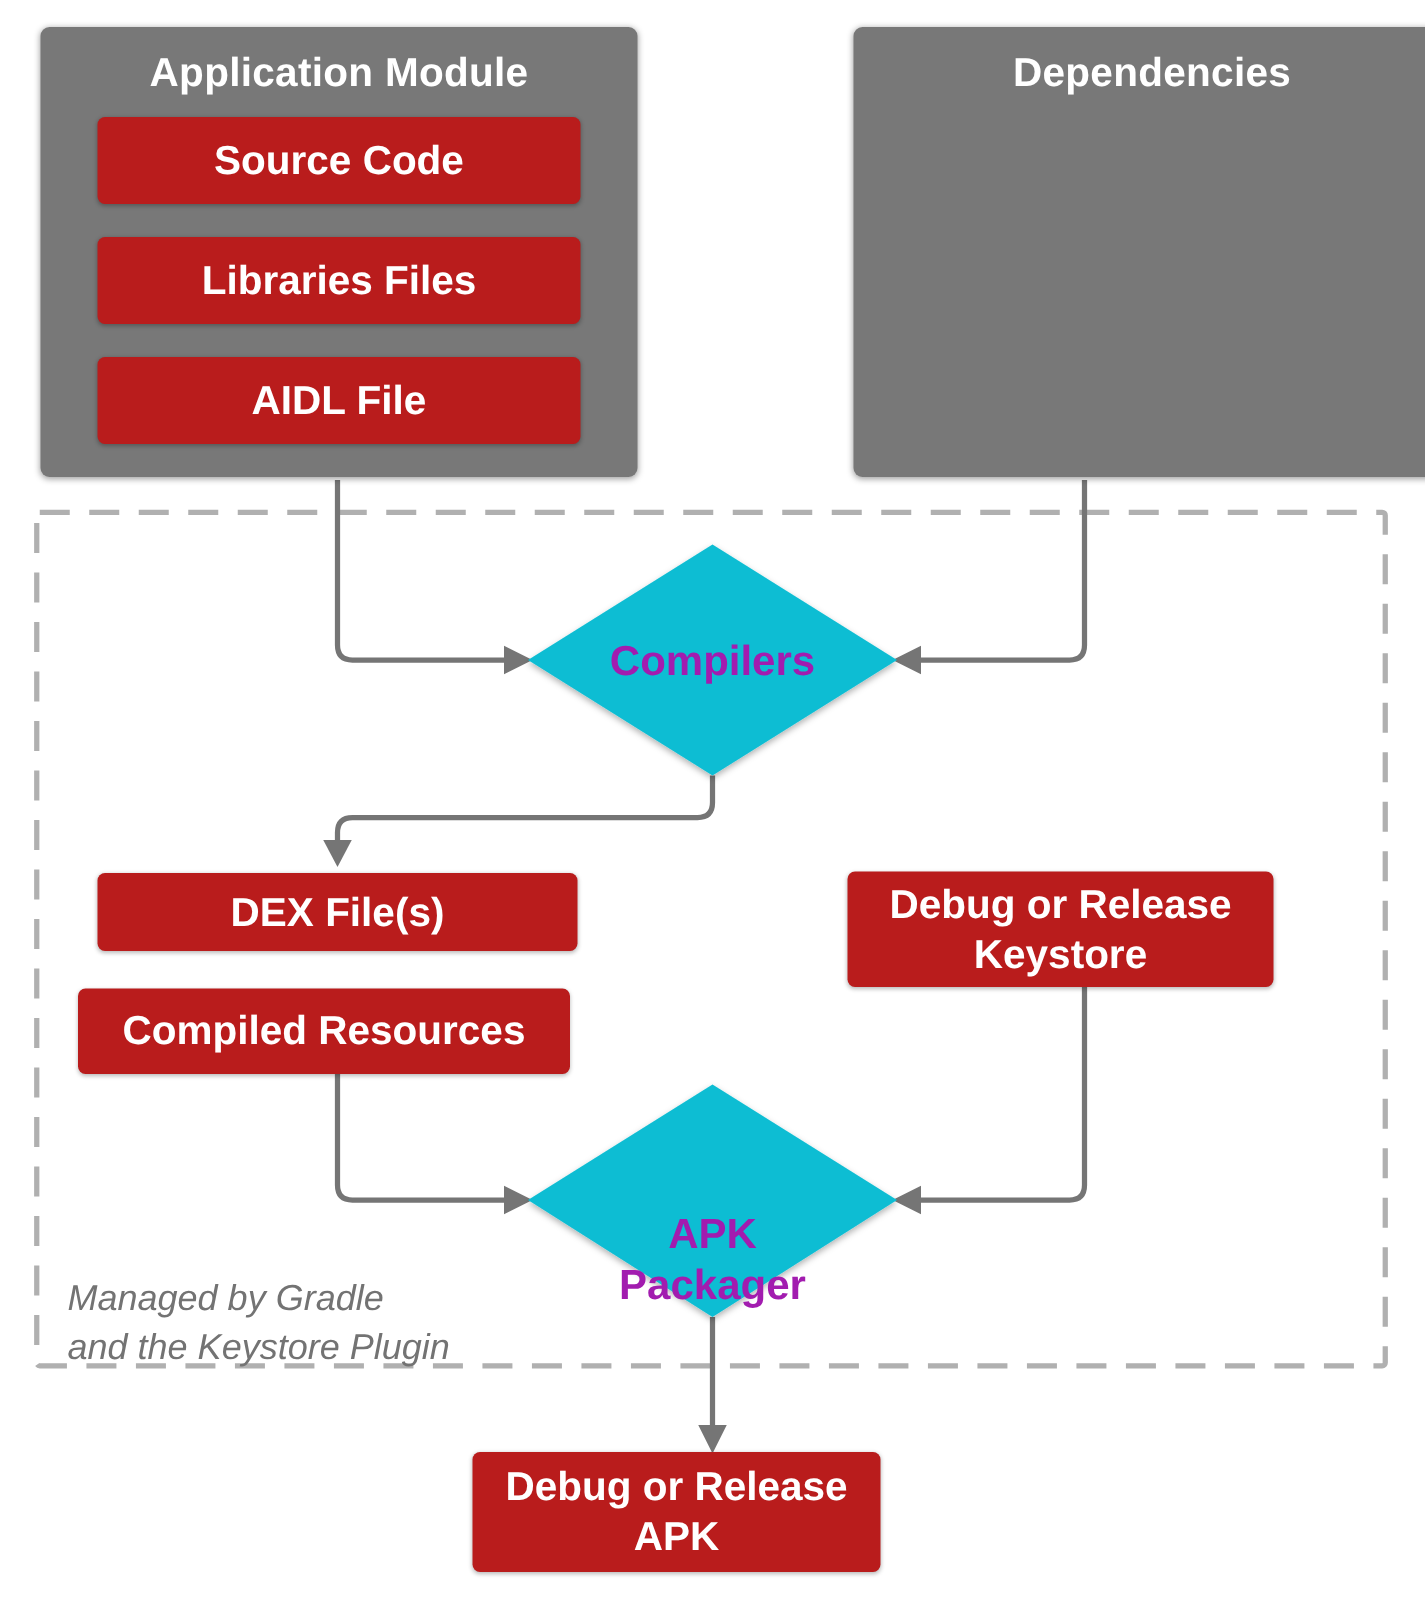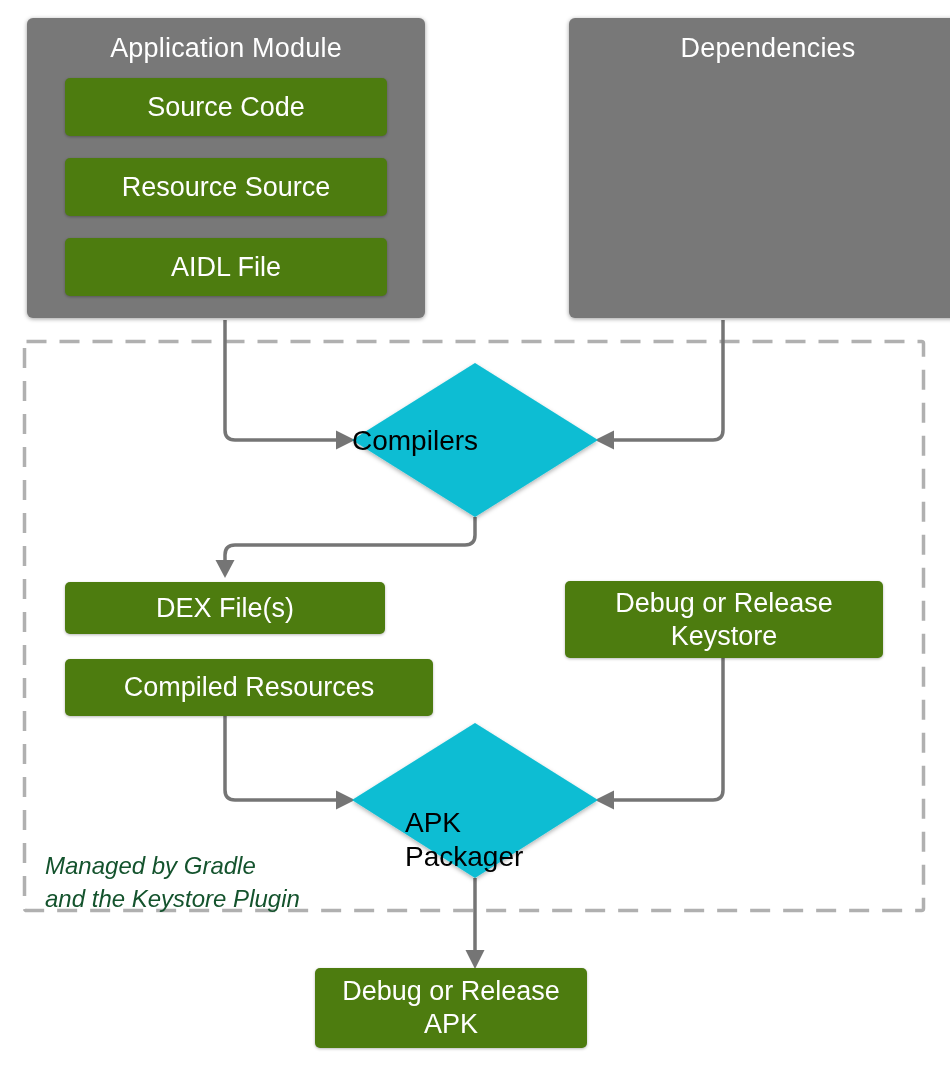--- a/index.html
+++ b/index.html
@@ -10,45 +10,45 @@
   svg.wires{position:absolute;left:0;top:0;z-index:1;}
   
   .group{
     position:absolute;top:18px;width:398px;height:300px;background:#787878;
     border-radius:6px;box-shadow:0 1px 4px rgba(0,0,0,.38);z-index:2;
   }
   .group.left{left:27px;}
   .group.right{left:525px;margin-left:44px;}
   .group-title{
     height:60px;display:flex;align-items:center;justify-content:center;
-    color:#ffffff;font-size:27px;font-weight:normal;letter-spacing:.2px;
+    color:#ffffff;font-size:27px;font-weight:bold;letter-spacing:.2px;
   }
   .group-items{display:flex;flex-direction:column;gap:22px;padding:0 38px;}
   .chip{
-    background:#4d7c0f;border-radius:5px;color:#ffffff;font-weight:normal;
+    background:#b91c1c;border-radius:5px;color:#ffffff;font-weight:bold;
     display:flex;align-items:center;justify-content:center;text-align:center;
     font-size:27px;box-shadow:0 1px 3px rgba(0,0,0,.28);
   }
   .group-items .chip{height:58px;}
   .chip.standalone{position:absolute;z-index:2;line-height:33px;}
   .chip.standalone .wrap{max-width:250px;}
   #dex{left:65px;top:582px;width:320px;height:52px;}
-  #compiled-resources{left:65px;top:659px;width:368px;height:57px;}
-  #keystore{left:565px;top:581px;width:318px;height:77px;}
+  #compiled-resources{left:52px;top:659px;width:328px;height:57px;}
+  #keystore{left:565px;top:581px;width:284px;height:77px;}
   #output-apk{left:315px;top:968px;width:272px;height:80px;}
   
   .diamond-label{
-    position:absolute;z-index:3;color:#000000;font-weight:normal;font-size:28px;
-    line-height:34px;
+    position:absolute;z-index:3;color:#a21caf;font-weight:bold;font-size:28px;
+    text-align:center;line-height:34px;
   }
   #compilers-label{left:352px;top:424px;width:246px;}
   #apk-packager-label{left:405px;top:806px;width:140px;}
   
   .caption{
-    position:absolute;left:45px;top:849px;z-index:2;color:#14532d;
+    position:absolute;left:45px;top:849px;z-index:2;color:#737373;
     font-style:italic;font-size:24px;line-height:33px;
   }
 </style>
 </head>
 <body>
 
 <div class="stage">
 
   <svg class="wires" width="950" height="1068" viewBox="0 0 950 1068">
     <defs>
@@ -80,21 +80,21 @@
     <g fill="#0ABDD3" filter="url(#ds)">
       <polygon points="475,363 598,440 475,517 352,440"></polygon>
       <polygon points="475,723 598,800 475,878 352,800"></polygon>
     </g>
   </svg>
 
   <div class="group left">
     <div class="group-title">Application Module</div>
     <div class="group-items">
       <div class="chip">Source Code</div>
-      <div class="chip">Resource Source</div>
+      <div class="chip">Libraries Files</div>
       <div class="chip">AIDL File</div>
     </div>
   </div>
 
   <div class="group right">
     <div class="group-title">Dependencies</div>
   </div>
 
   <div class="diamond-label" id="compilers-label">Compilers</div>
   <div class="diamond-label" id="apk-packager-label">APK Packager</div>

